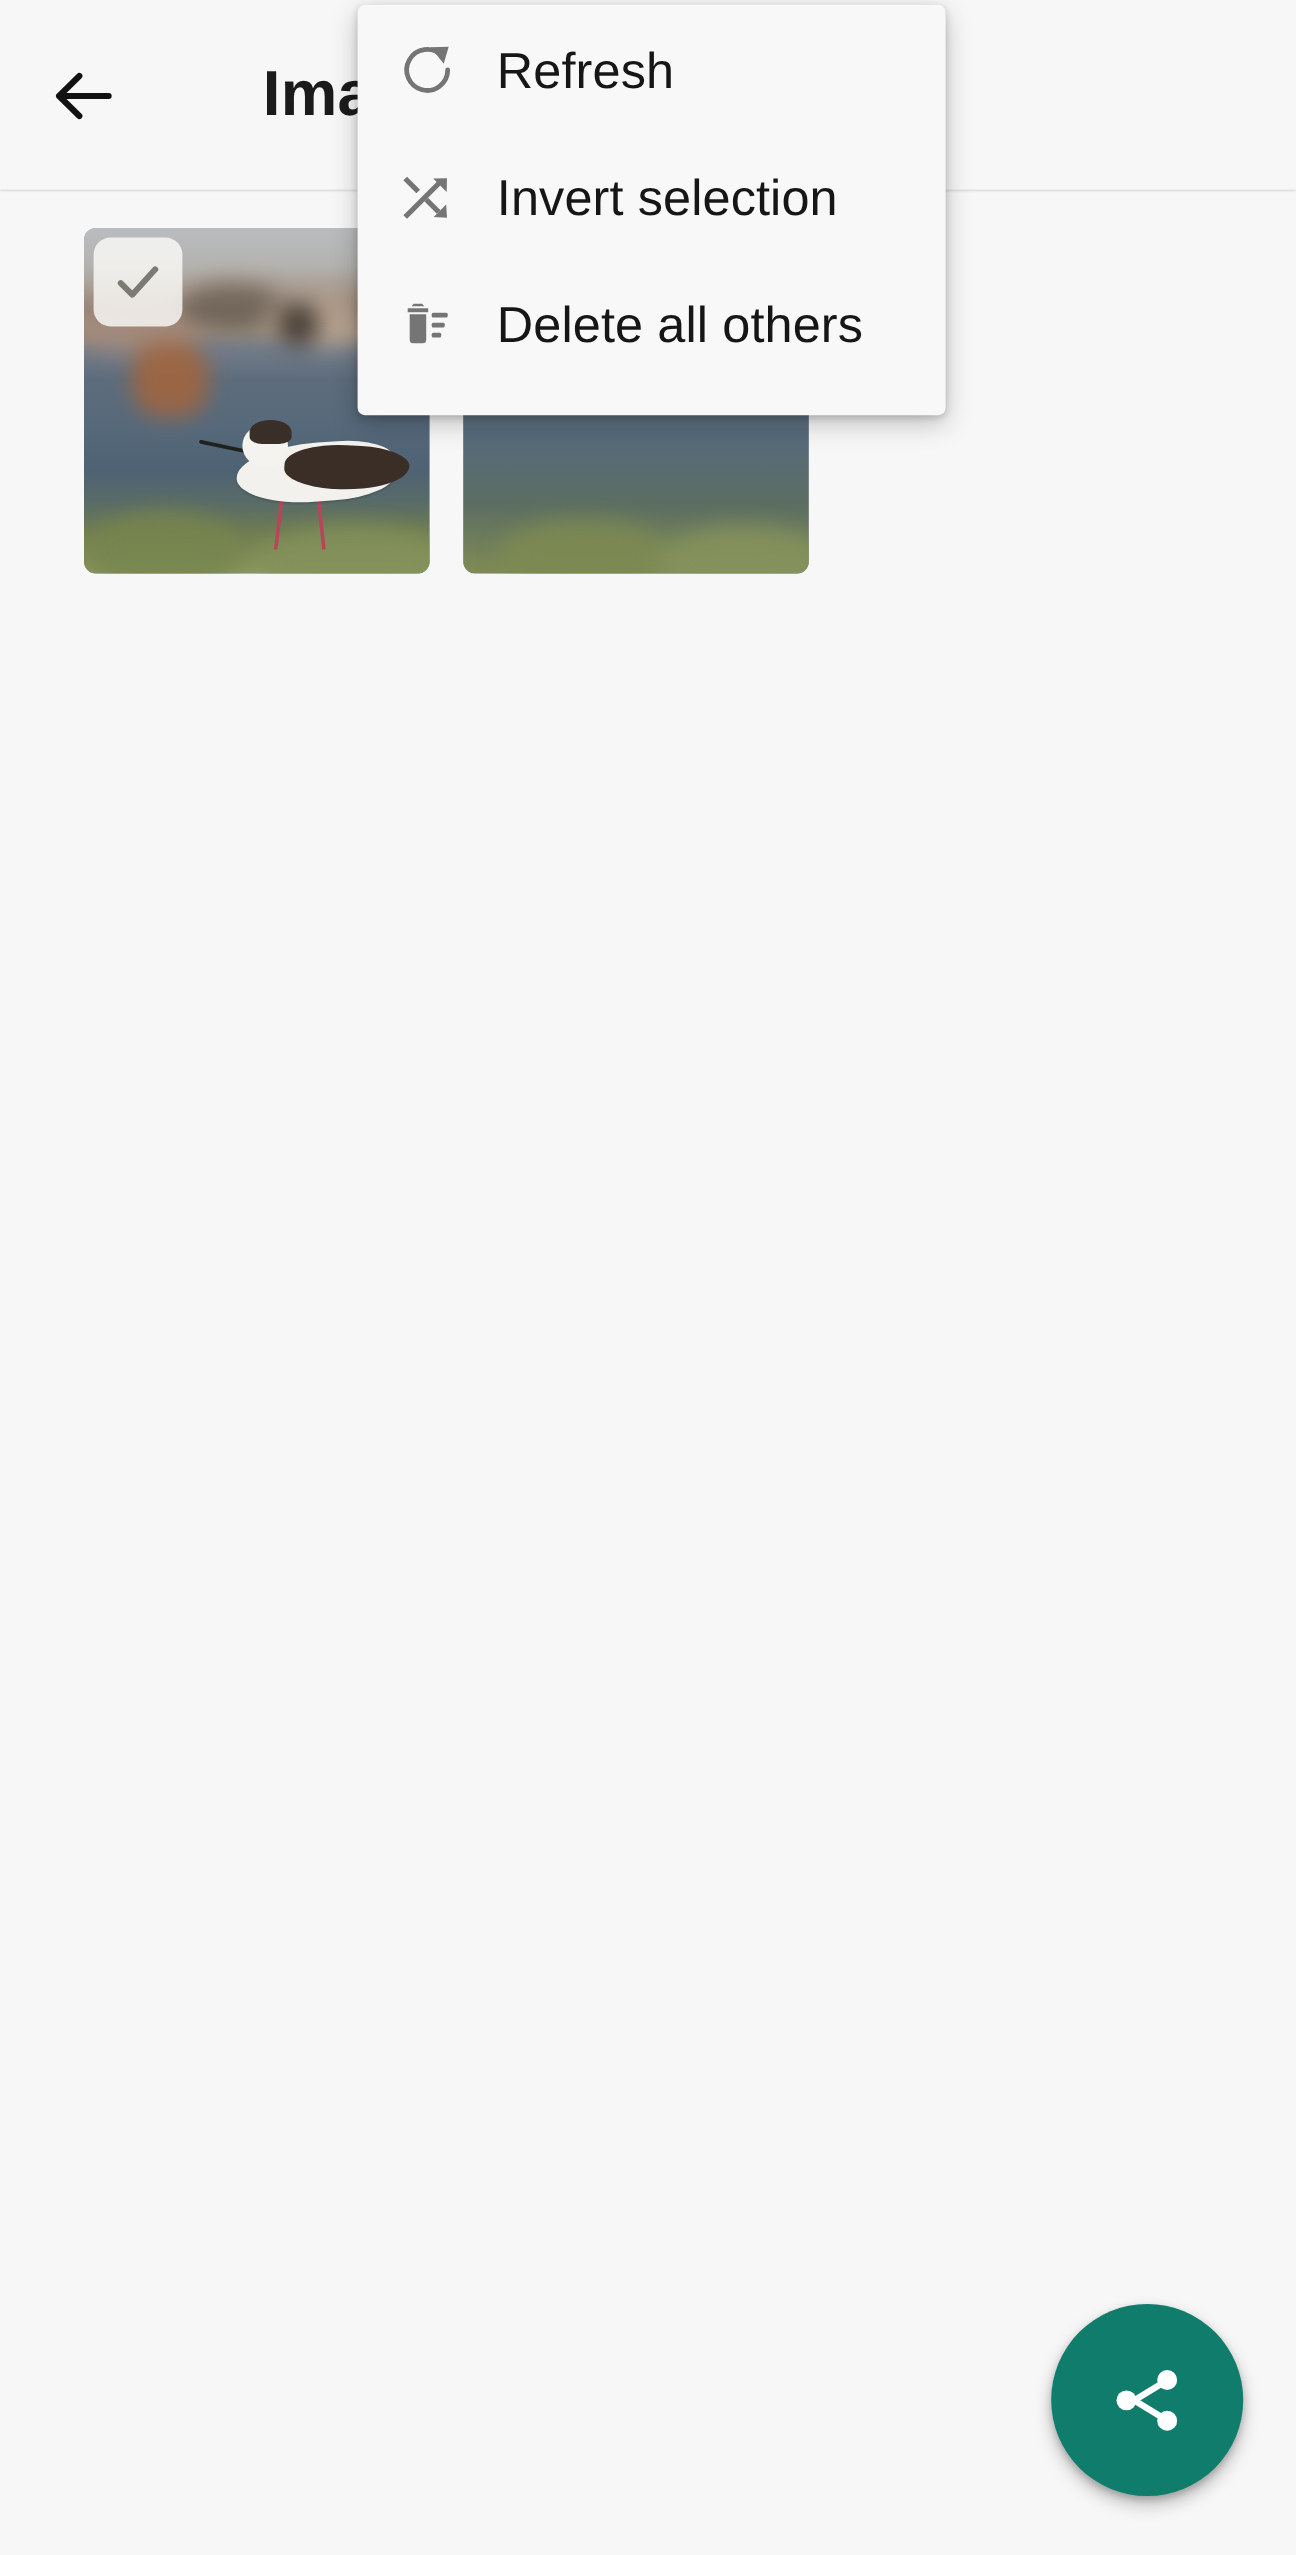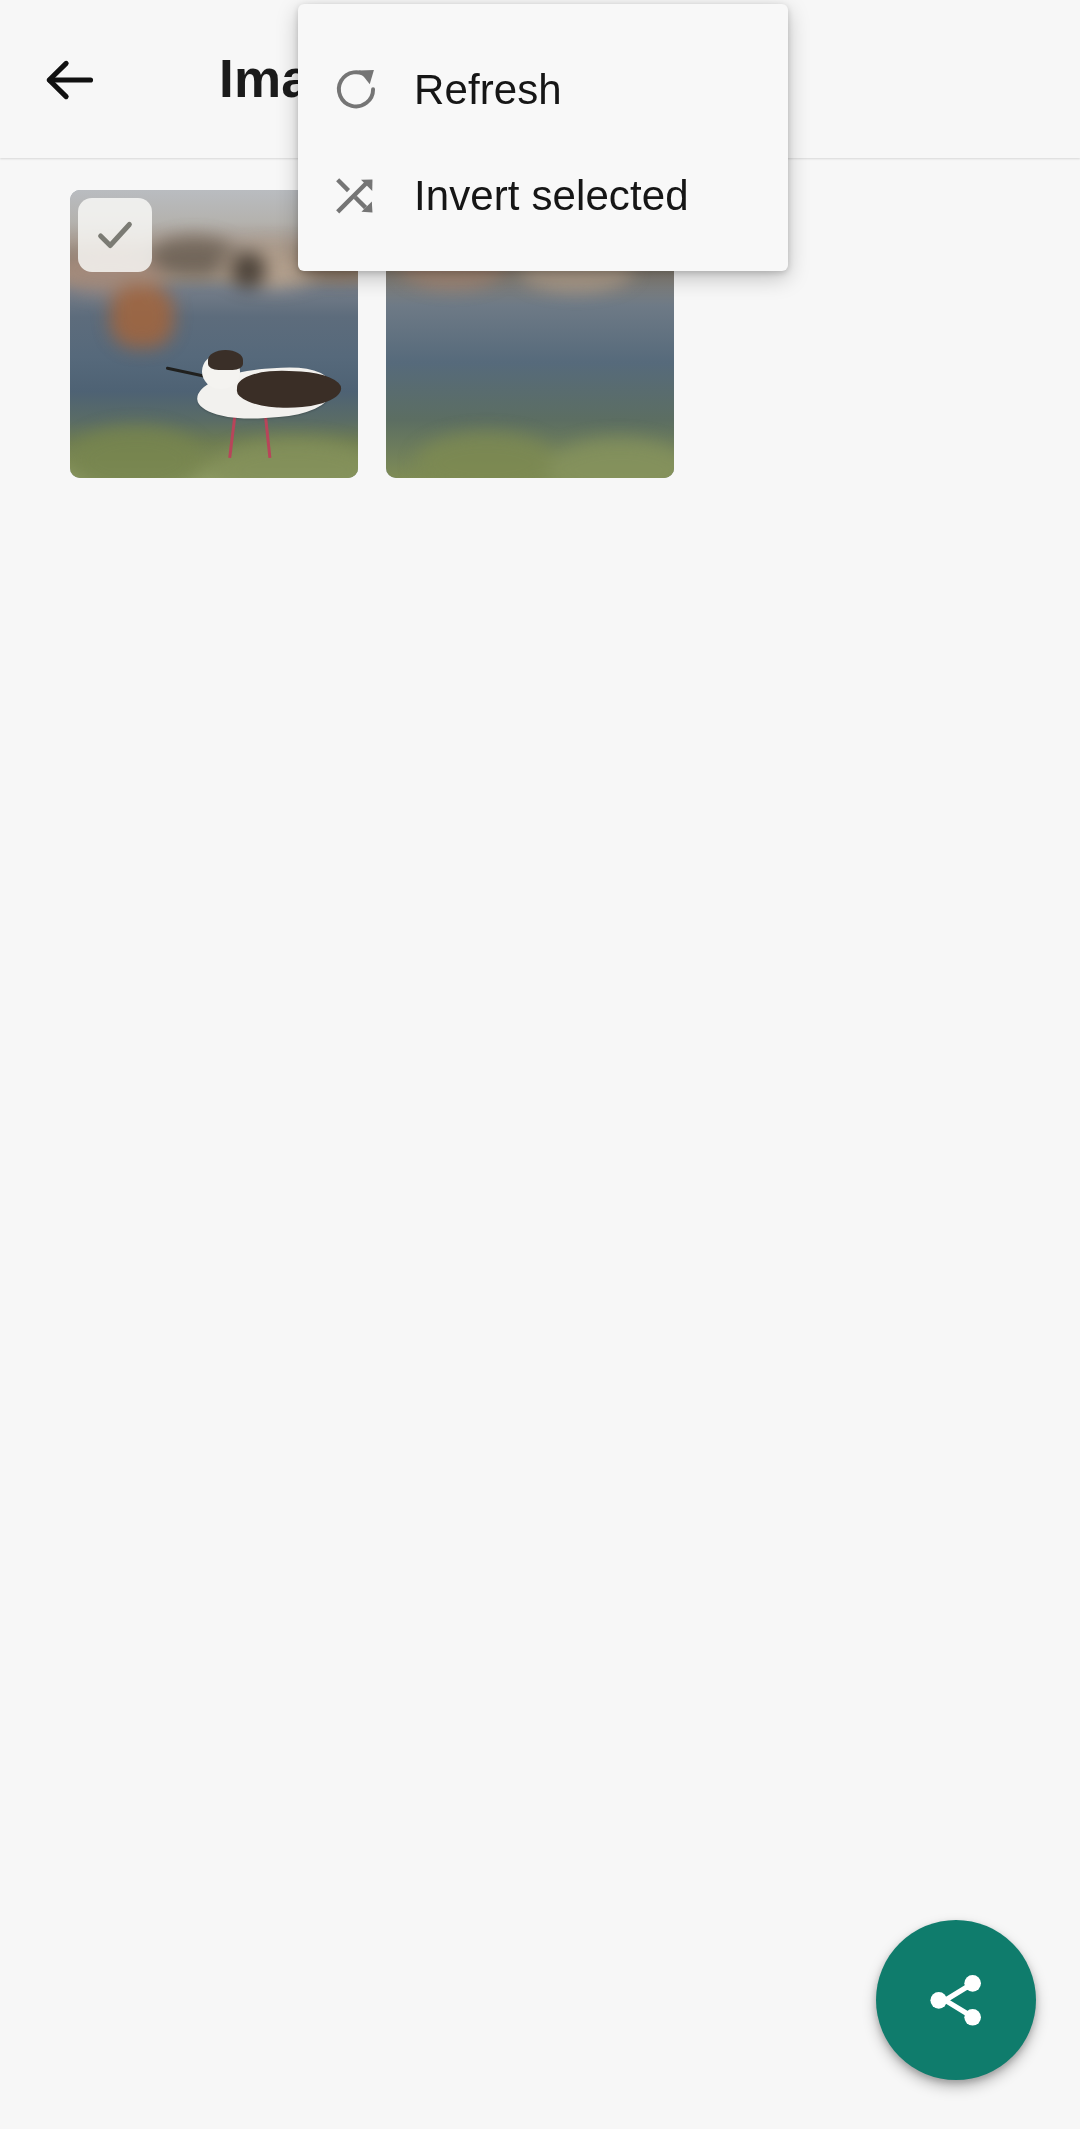--- a/index.html
+++ b/index.html
@@ -184,21 +184,21 @@
 
   
   #overflow-menu {
     position: absolute;
     left: 298px;
     top: 4px;
     width: 490px;
     background: #f8f8f8;
     border-radius: 6px;
     box-shadow: 0 7px 22px rgba(0,0,0,0.22), 0 2px 6px rgba(0,0,0,0.16);
-    padding: 33px 0 22px 0;
+    padding: 2px 0 22px 0;
     z-index: 30;
   }
   .menu-item {
     display: flex;
     align-items: center;
     height: 106px;
     padding-left: 30px;
     cursor: pointer;
   }
   .menu-icon {
@@ -312,23 +312,36 @@
   <div class="menu-item">
     <span class="menu-icon">
       <svg width="50" height="50" viewBox="0 0 24 24" fill="none" stroke="#757575" stroke-width="2.1" stroke-linecap="butt">
         <line x1="3.2" y1="4.2" x2="8.4" y2="9.4"></line>
         <line x1="11.6" y1="12.6" x2="16.6" y2="17.6"></line>
         <polygon points="14.6,19.6 19.9,19.9 19.6,14.6" fill="#757575" stroke="none"></polygon>
         <line x1="3.2" y1="19.6" x2="16.8" y2="6.0"></line>
         <polygon points="14.4,4.2 19.9,4.1 19.8,9.6" fill="#757575" stroke="none"></polygon>
       </svg>
     </span>
-    <span class="menu-label">Invert selected</span>
-  </div>
-
+    <span class="menu-label">Invert selection</span>
+  </div>
+
+  <div class="menu-item">
+    <span class="menu-icon">
+      <svg width="50" height="50" viewBox="0 0 24 24" fill="#757575">
+        <path d="M4.2 5.2h8.2v1.6H4.2z"></path>
+        <path d="M6.6 3.4h3.4l0.8 1.0H5.8z"></path>
+        <path d="M5.0 7.6h6.6v10.2a1.4 1.4 0 0 1-1.4 1.4H6.4A1.4 1.4 0 0 1 5.0 17.8z"></path>
+        <rect x="13.8" y="7.0" width="6.4" height="1.9" rx="0.6"></rect>
+        <rect x="13.8" y="11.0" width="5.2" height="1.9" rx="0.6"></rect>
+        <rect x="13.8" y="15.0" width="3.8" height="1.9" rx="0.6"></rect>
+      </svg>
+    </span>
+    <span class="menu-label">Delete all others</span>
+  </div>
 
 
 </div>
 
 <div id="share-fab" style="background: rgb(15, 124, 108);">
   <span>
     <svg width="74" height="74" viewBox="0 0 24 24" fill="none" stroke="#ffffff" stroke-width="1.7" stroke-linecap="round" stroke-linejoin="round">
       <line x1="8.0" y1="12.4" x2="16.2" y2="7.4"></line>
       <line x1="8.0" y1="11.8" x2="16.2" y2="16.8"></line>
       <circle cx="17.4" cy="6.6" r="2.7" fill="#ffffff" stroke="none"></circle>

